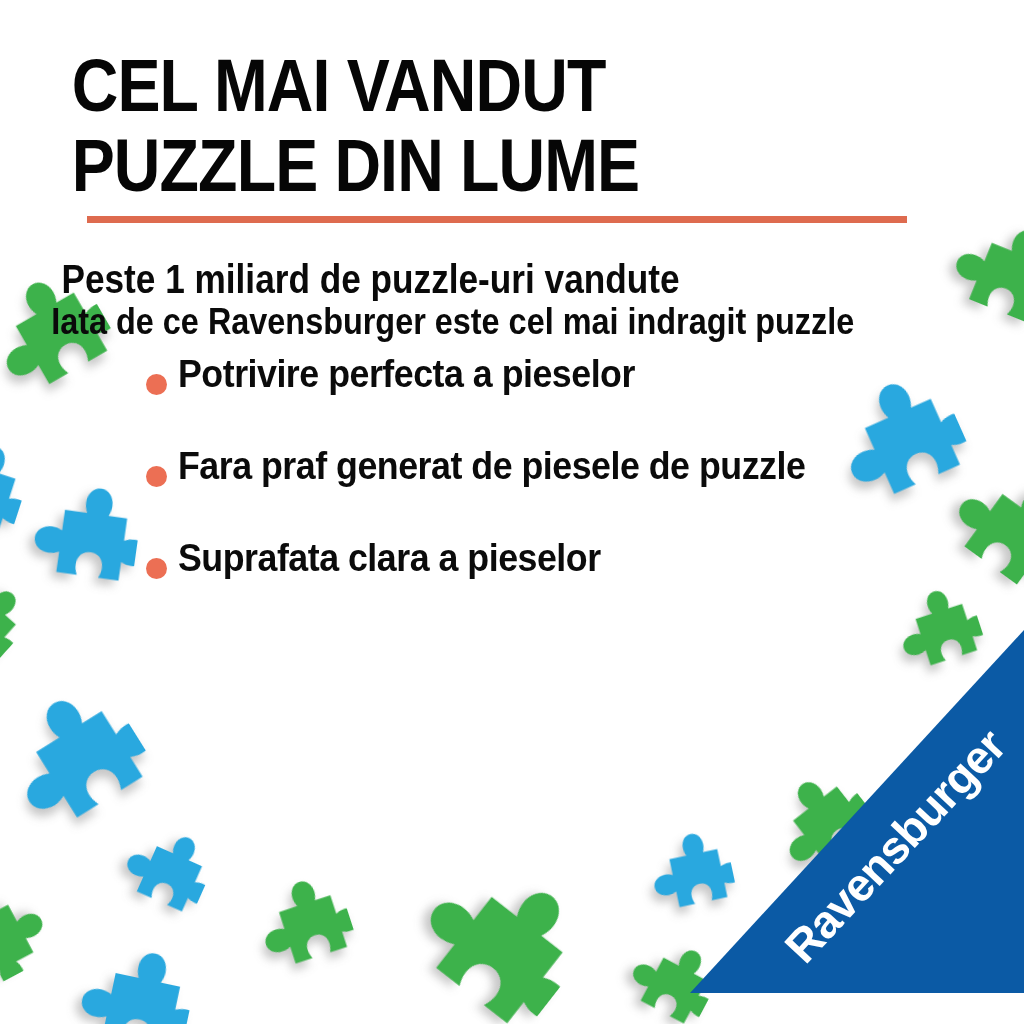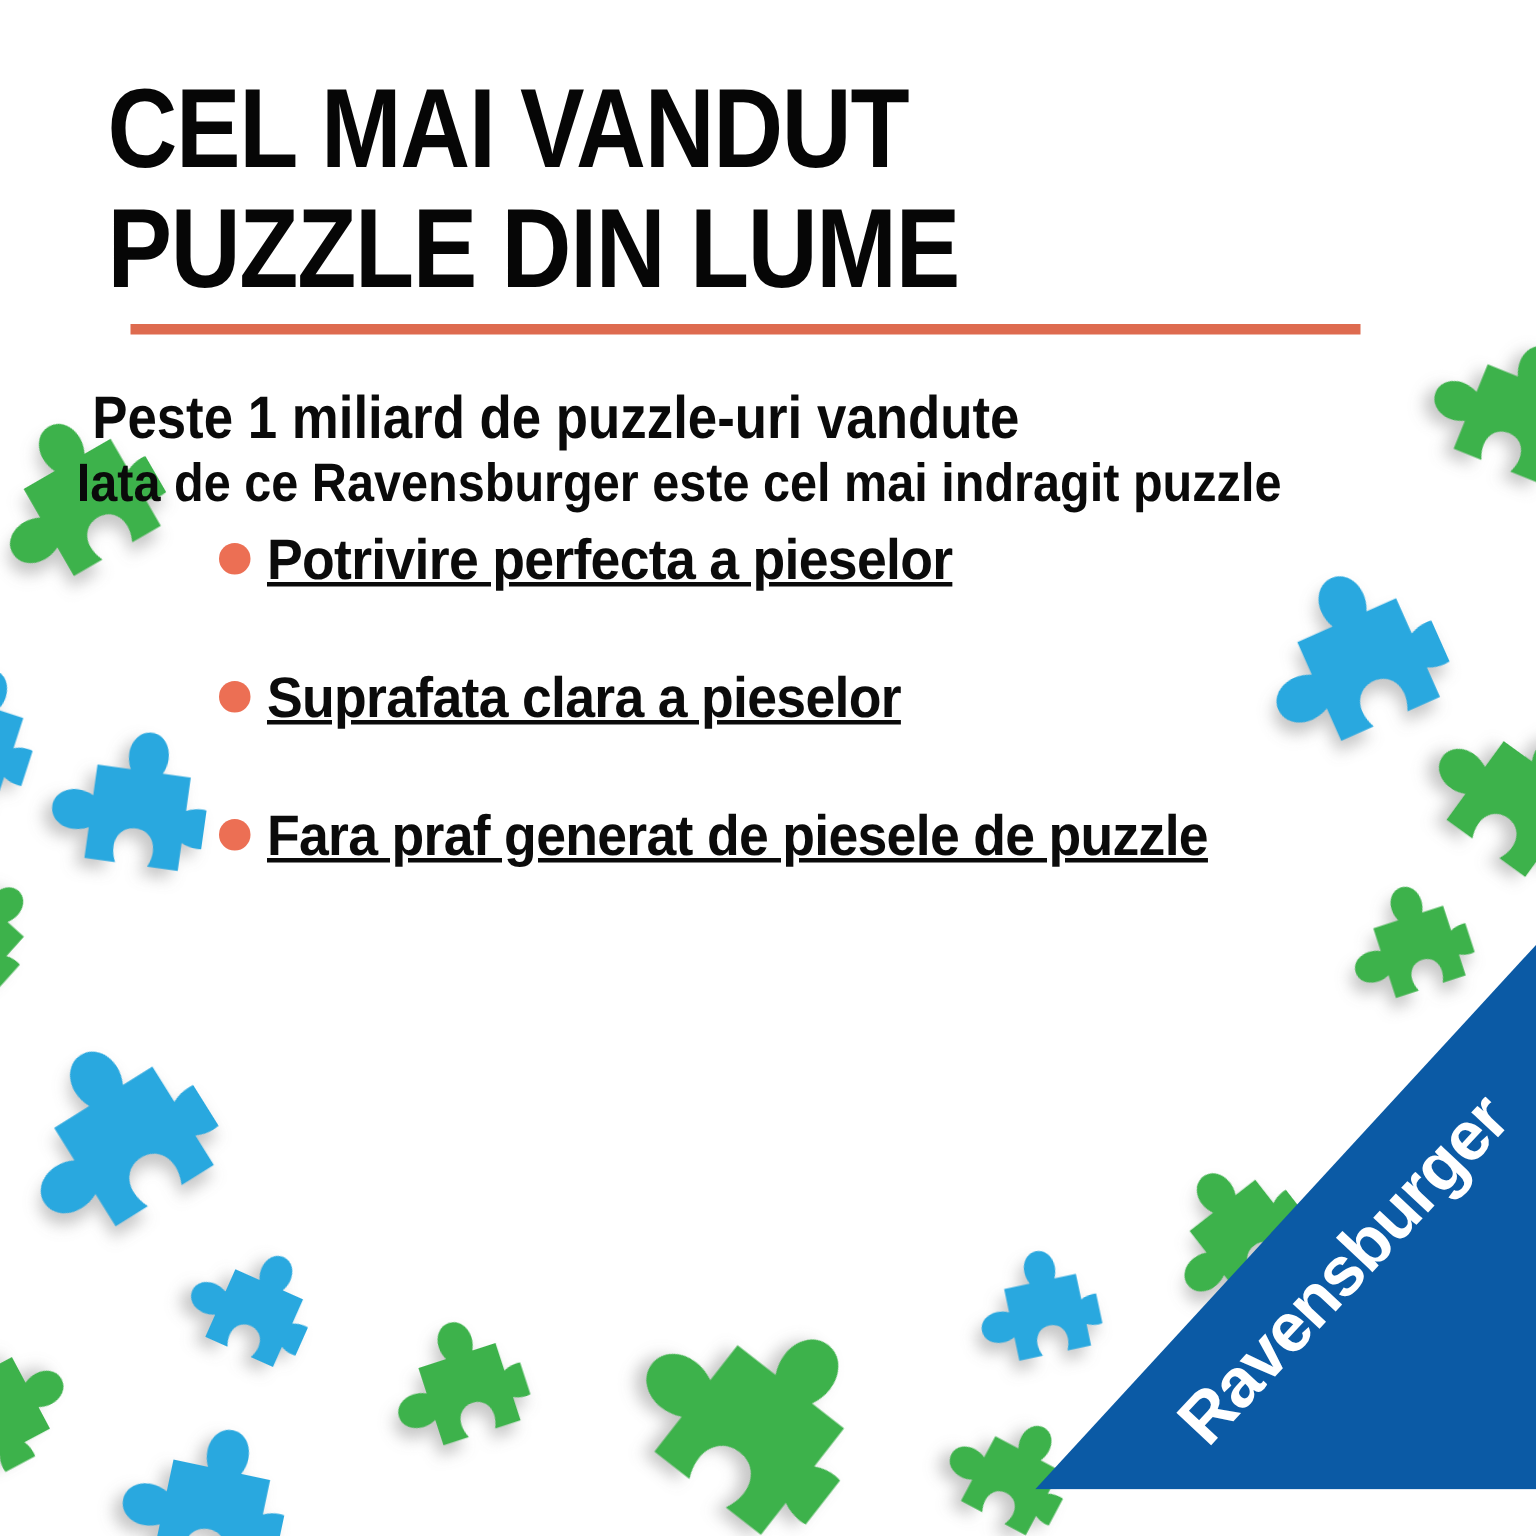--- a/index.html
+++ b/index.html
@@ -13,21 +13,21 @@
     font-size:75px;font-weight:bold;line-height:80px;white-space:nowrap;
     transform:scaleX(0.86);letter-spacing:-1px;color:#060606;
   }
   .divider{position:absolute;left:87px;top:216px;width:820px;height:7px;background:#DE6B4F;z-index:3;}
   
   .subtitle{position:absolute;top:232px;left:0;width:100%;text-align:left;z-index:3;margin-top:24px;}
   .subtitle .s1{font-size:40px;font-weight:bold;line-height:46px;white-space:nowrap;transform:scaleX(0.88);}
   .subtitle .s2{font-size:36px;font-weight:bold;line-height:40px;white-space:nowrap;transform:scaleX(0.90);}
   
   .bullets{position:absolute;left:146px;top:351px;margin:0;padding:0;list-style:none;z-index:3;}
-  .bullets li{display:flex;align-items:center;margin-bottom:46px;line-height:46px;text-decoration:underline;}
+  .bullets li{display:flex;align-items:flex-end;margin-bottom:46px;line-height:46px;}
   .dot{flex:none;width:21px;height:21px;border-radius:50%;background:#EC6F54;margin-right:11px;position:relative;top:-2px;}
   .blabel{
     display:inline-block;font-size:38px;font-weight:bold;white-space:nowrap;
     transform:scaleX(0.94);transform-origin:left center;letter-spacing:-0.5px;color:#0b0b0b;
   }
   
   .decor{position:absolute;inset:0;z-index:1;}
   .piece{position:absolute;filter:drop-shadow(-5px 6px 5px rgba(70,70,70,0.30));}
   
   .corner{
@@ -120,25 +120,25 @@
     <div class="s2">Iata de ce Ravensburger este cel mai indragit puzzle</div>
   </div>
 
   <ul class="bullets">
     <li>
       <span class="dot" style="background: rgb(236, 111, 84);"></span>
       <span class="blabel">Potrivire perfecta a pieselor</span>
     </li>
     <li>
       <span class="dot" style="background: rgb(236, 111, 84);"></span>
-      <span class="blabel">Suprafata clara a pieselor</span>
+      <span class="blabel">Fara praf generat de piesele de puzzle</span>
     </li>
     <li>
       <span class="dot" style="background: rgb(236, 111, 84);"></span>
-      <span class="blabel">Fara praf generat de piesele de puzzle</span>
+      <span class="blabel">Suprafata clara a pieselor</span>
     </li>
   </ul>
 
   <div class="corner" style="background: rgb(11, 90, 165);">
     <span class="brand" style="color: rgb(255, 255, 255);">Ravensburger</span>
   </div>
 
 </div>
 
 </body></html>

